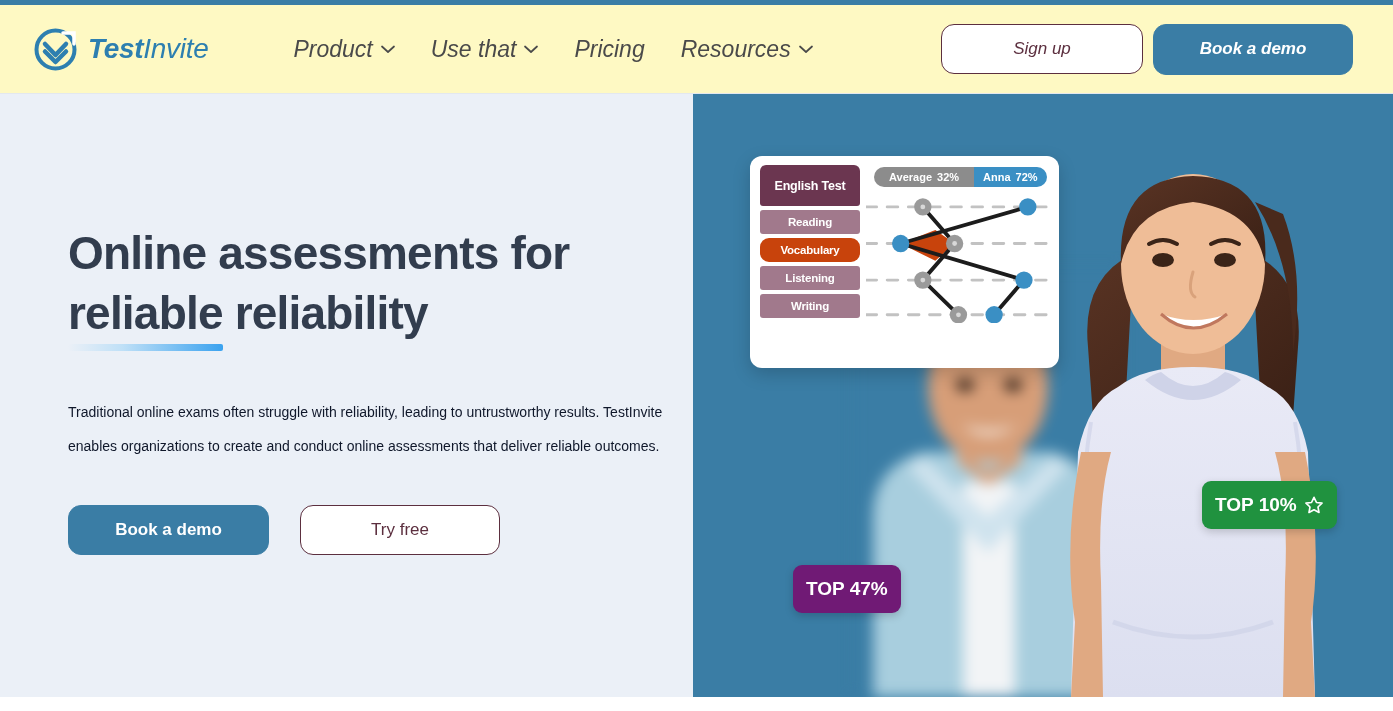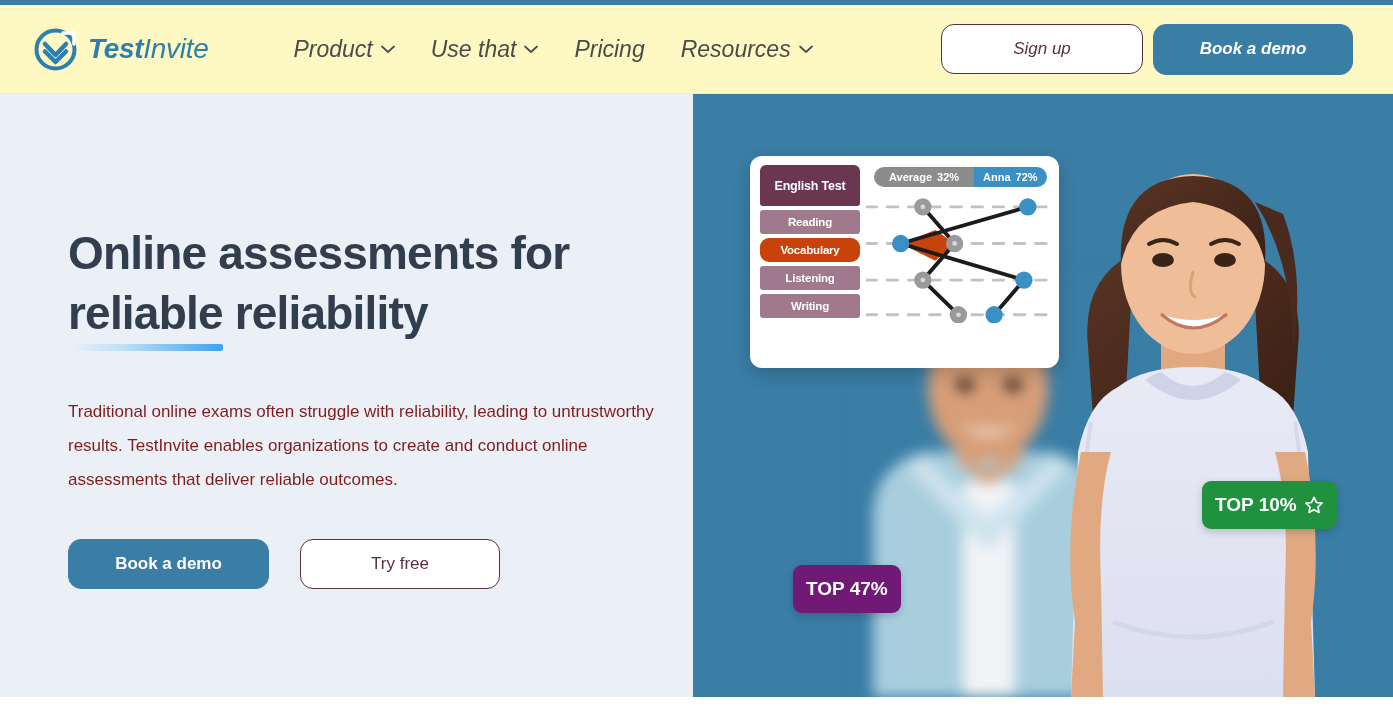--- a/index.html
+++ b/index.html
@@ -121,23 +121,23 @@
     content: "";
     position: absolute;
     left: 0; bottom: -8px;
     width: 100%; height: 7px;
     border-radius: 2px;
     background: linear-gradient(90deg, rgba(255,255,255,0) 0%, #bfe0f7 35%, #3aa2ef 100%);
   }
 
   .subcopy {
     margin-top: 52px;
-    font-size: 17px;
+    font-size: 14px;
     line-height: 34px;
-    color: #7f1d1d;
+    color: #0f172a;
     width: 600px;
   }
 
   .hero-ctas { display: flex; gap: 31px; margin-top: 42px; }
   .btn-demo-hero {
     width: 201px; height: 50px;
     background: #3a7da5;
     border: 1px solid #3a7da5;
     color: #ffffff;
     font-weight: 700;

